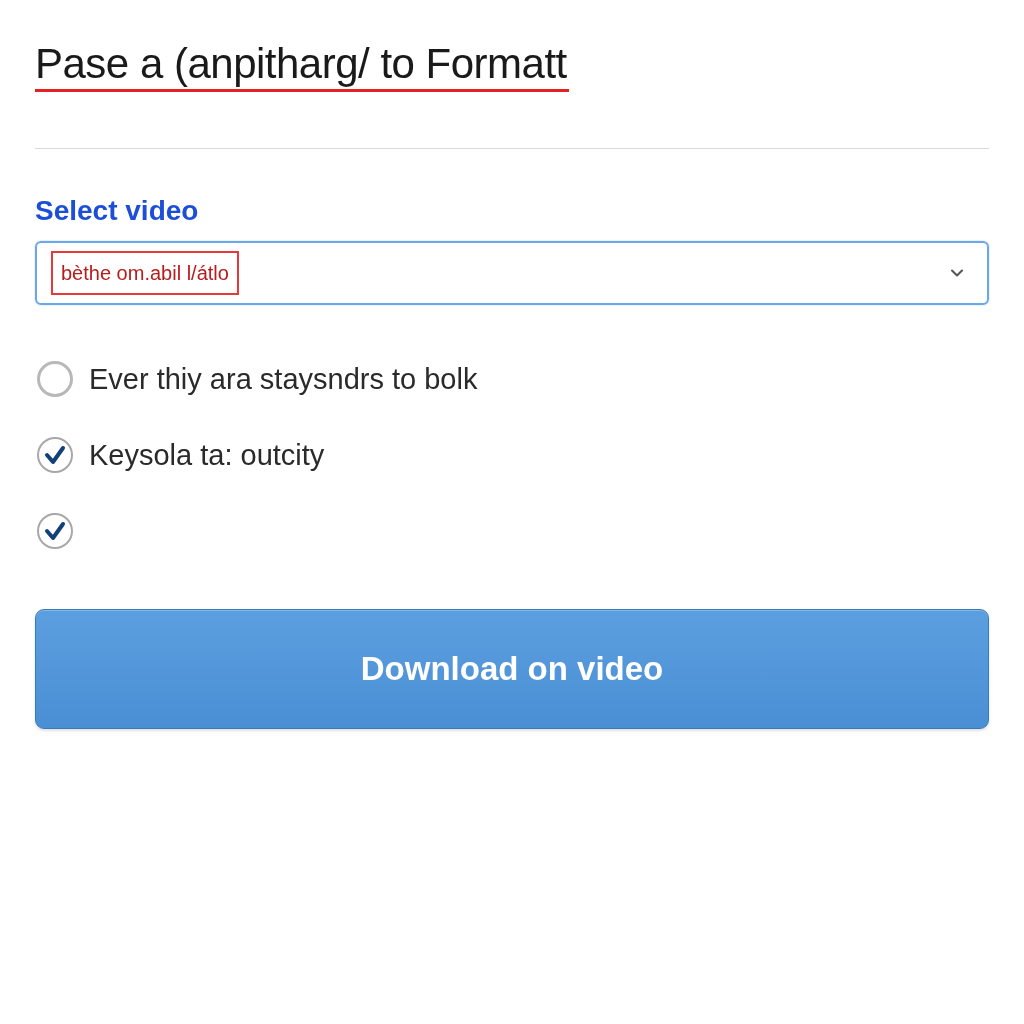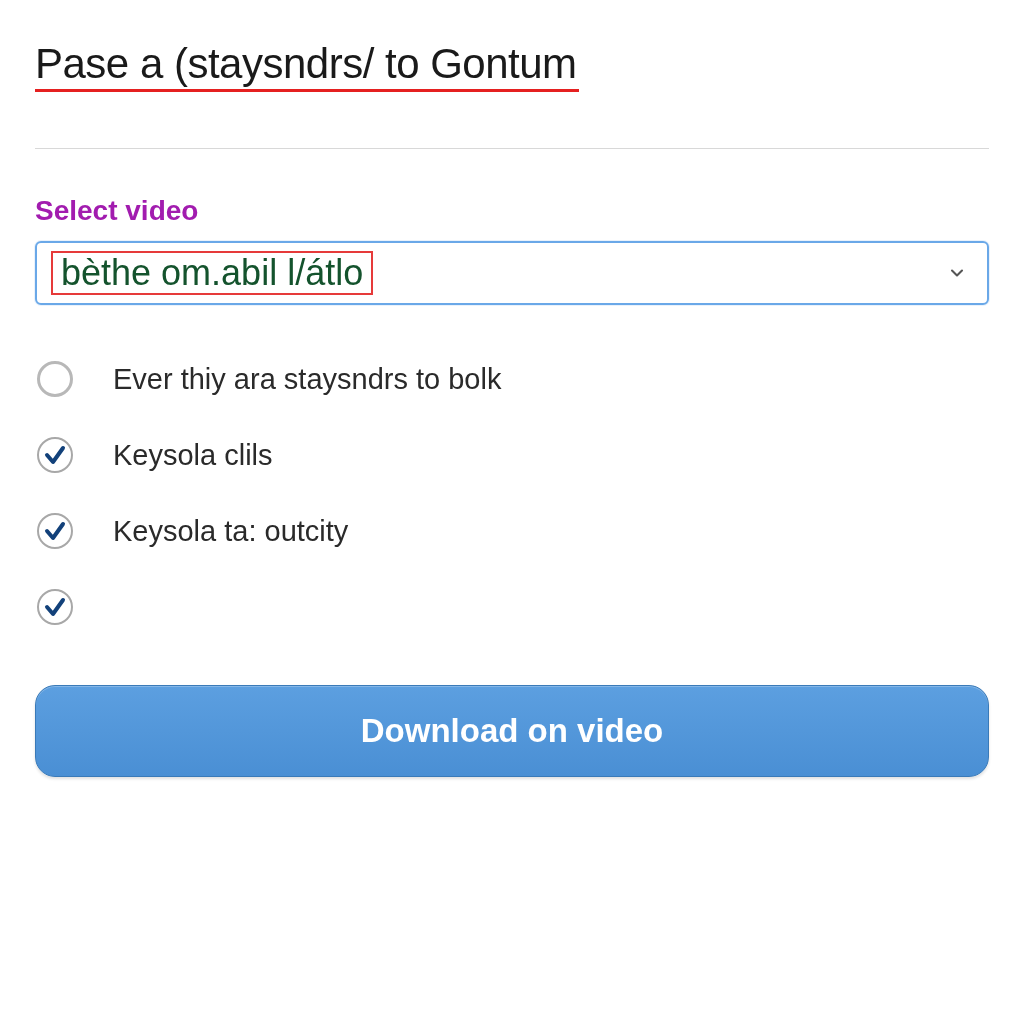--- a/index.html
+++ b/index.html
@@ -45,21 +45,21 @@
     }
     .hr {
       border: none;
       border-top: 1px solid #d8d8d8;
       margin-top: 32px;
       margin-bottom: 46px;
     }
     .section-label {
       font-size: 28px;
       font-weight: 700;
-      color: #a21caf;
+      color: #1d4ed8;
       margin-bottom: 14px;
     }
     .select-box {
       position: relative;
       width: 100%;
       height: 64px;
       border: 2px solid #6aa8e8;
       border-radius: 6px;
       background: #ffffff;
       display: flex;
@@ -69,39 +69,39 @@
       box-shadow: 0 0 0 1px rgba(106,168,232,0.15);
     }
     .select-highlight {
       border: 2px solid #e63a3a;
       padding: 2px 8px;
       display: inline-flex;
       align-items: center;
       height: 44px;
     }
     .select-value {
-      font-size: 36px;
-      color: #14532d;
+      font-size: 20px;
+      color: #b91c1c;
     }
     .chevron {
       position: absolute;
       right: 20px;
       top: 50%;
       transform: translateY(-50%);
       width: 20px;
       height: 20px;
       color: #555;
     }
     .options {
       margin-top: 36px;
     }
     .option-row {
       display: flex;
       align-items: center;
-      gap: 40px;
+      gap: 16px;
       padding: 20px 0 20px 2px;
       cursor: pointer;
     }
     .radio {
       width: 36px;
       height: 36px;
       border-radius: 50%;
       border: 3px solid #b8b8b8;
       background: #ffffff;
       flex-shrink: 0;
@@ -122,38 +122,38 @@
       height: 24px;
       color: #12417a;
     }
     .option-label {
       font-size: 29px;
       color: #2a2a2a;
     }
     .download-btn {
       margin-top: 40px;
       width: 100%;
-      height: 92px;
+      height: 120px;
       background: linear-gradient(to bottom, #5c9fe0 0%, #4a8fd4 100%);
       border: 1px solid #3a7ab8;
-      border-radius: 20px;
+      border-radius: 9px;
       color: #ffffff;
       font-size: 33px;
       font-weight: 700;
       cursor: pointer;
       box-shadow: inset 0 1px 0 rgba(255,255,255,0.25), 0 2px 3px rgba(0,0,0,0.12);
     }
   </style>
 </head>
 <body>
 
 
 
 <div class="title-wrap">
-  <h1 class="title">Pase a (staysndrs/ to Gontum</h1>
+  <h1 class="title">Pase a (anpitharg/ to Formatt</h1>
   <div class="title-underline-left"></div>
   <div class="title-underline-right"></div>
 </div>
 
 <hr class="hr">
 
 <div class="section-label">Select video</div>
 
 <div class="select-box">
   <span class="select-highlight">
@@ -166,28 +166,20 @@
   </span>
 </div>
 
 <div class="options">
 
   <div class="option-row">
     <span class="radio"></span>
     <span class="option-label">Ever thiy ara staysndrs to bolk</span>
   </div>
 
-  <div class="option-row">
-    <span class="checkbox">
-      <svg class="checkmark" viewBox="0 0 24 24" fill="none" stroke="currentColor" stroke-width="4" stroke-linecap="round" stroke-linejoin="round">
-        <polyline points="4 12 10 19 20 5"></polyline>
-      </svg>
-    </span>
-    <span class="option-label">Keysola clils</span>
-  </div>
 
   <div class="option-row">
     <span class="checkbox">
       <svg class="checkmark" viewBox="0 0 24 24" fill="none" stroke="currentColor" stroke-width="4" stroke-linecap="round" stroke-linejoin="round">
         <polyline points="4 12 10 19 20 5"></polyline>
       </svg>
     </span>
     <span class="option-label">Keysola ta: outcity</span>
   </div>
 

